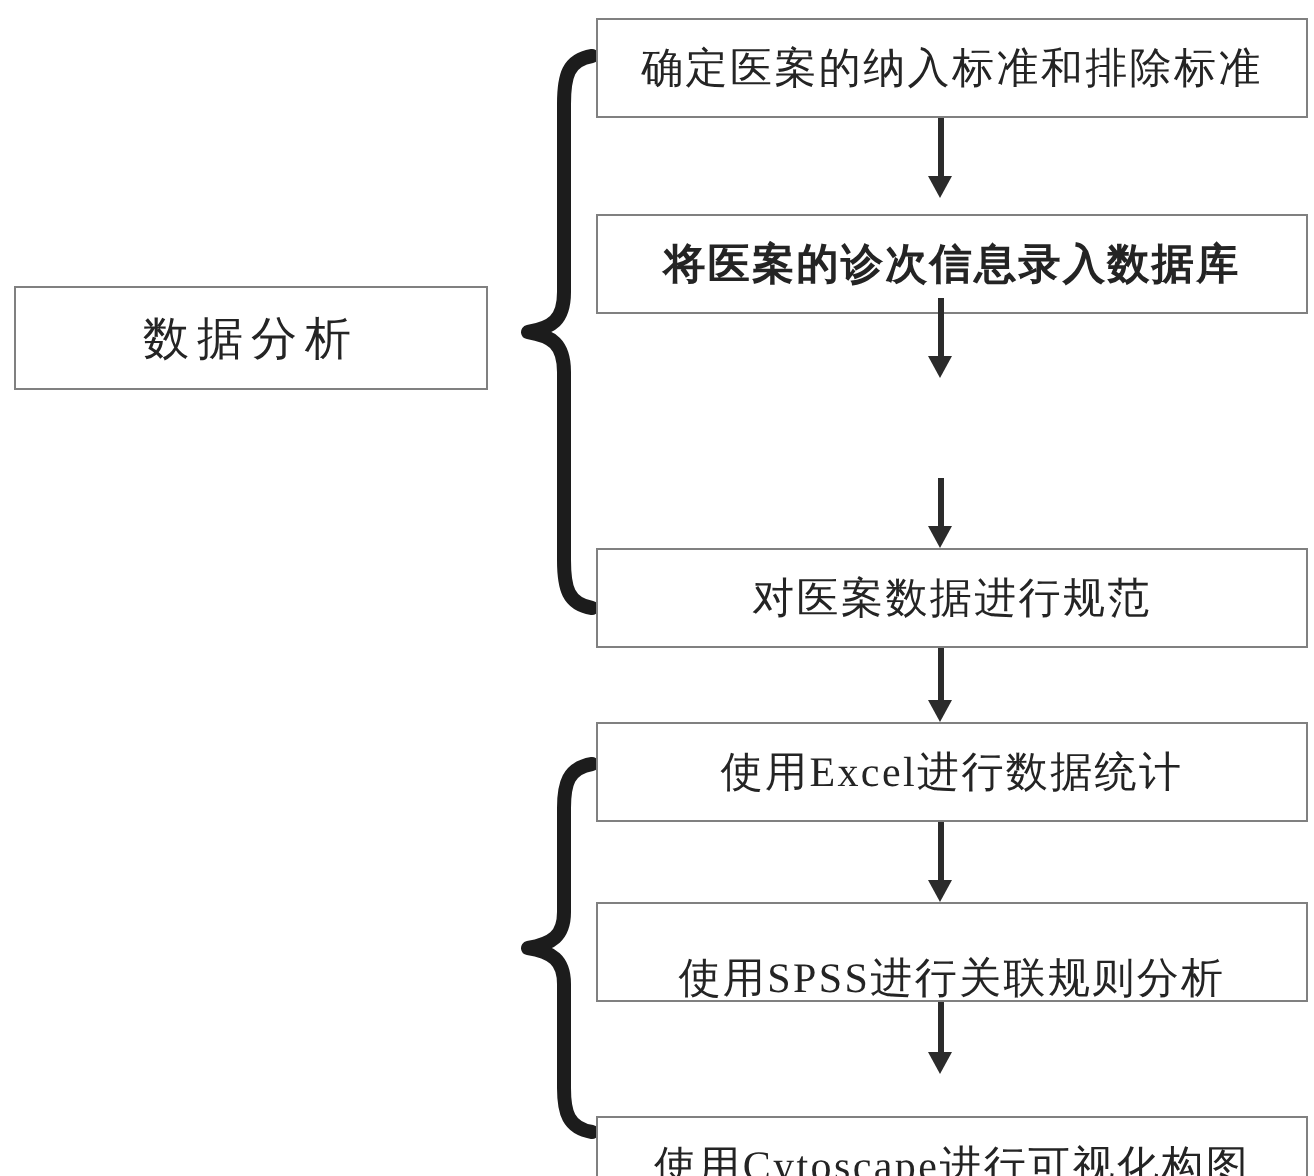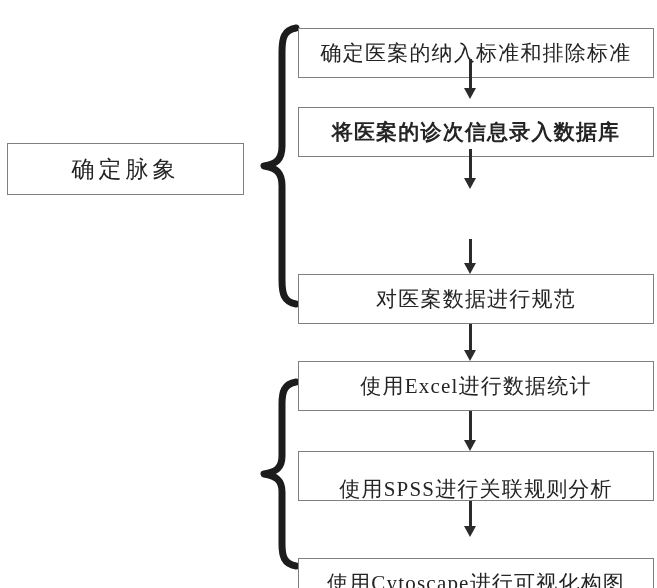--- a/index.html
+++ b/index.html
@@ -86,21 +86,21 @@
     left: 258px;
   }
   .brace svg { display: block; }
 </style>
 </head>
 <body>
 
 <div id="canvas">
 
   <div class="node-box group-box" style="top:143px;">
-    <span class="node-label">确定脉象</span>
+    <span class="node-label">数据分析</span>
   </div>
 
 
   <div class="brace" style="top:22px;">
     <svg width="42" height="288" viewBox="0 0 42 288">
       <path d="M38,6
                C26,8 24,16 24,30
                L24,124
                C24,138 18,142 6,144
                C18,146 24,150 24,164
@@ -114,21 +114,21 @@
       <path d="M38,6
                C26,8 24,16 24,28
                L24,80
                C24,92 18,96 6,98
                C18,100 24,104 24,116
                L24,168
                C24,180 26,188 38,190" fill="none" stroke="#1c1c1c" stroke-width="7" stroke-linecap="round" stroke-linejoin="round"></path>
     </svg>
   </div>
 
-  <div class="node-box flow-box" style="top:9px;margin-top:19px;">
+  <div class="node-box flow-box" style="top:9px;">
     <span class="node-label">确定医案的纳入标准和排除标准</span>
   </div>
 
   <div class="node-box flow-box" style="top:107px;font-weight:bold;">
     <span class="node-label">将医案的诊次信息录入数据库</span>
   </div>
 
 
   <div class="node-box flow-box" style="top:274px;">
     <span class="node-label">对医案数据进行规范</span>

